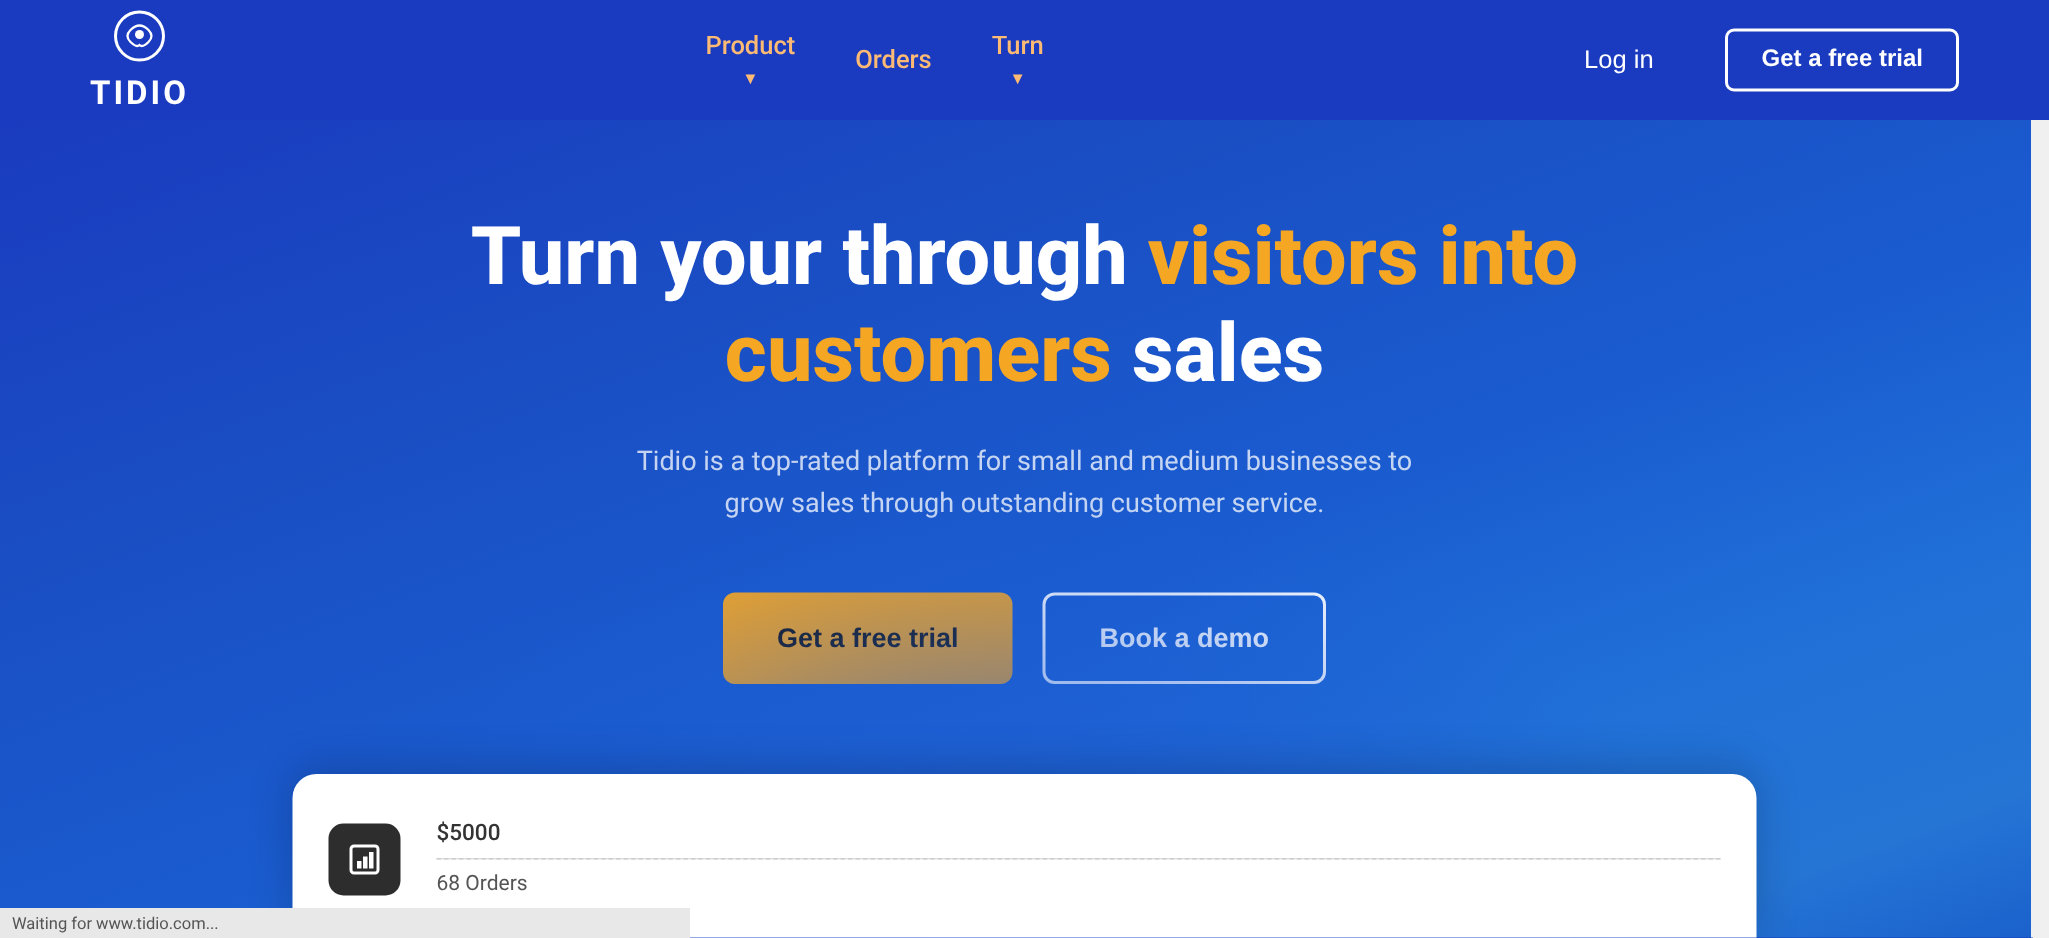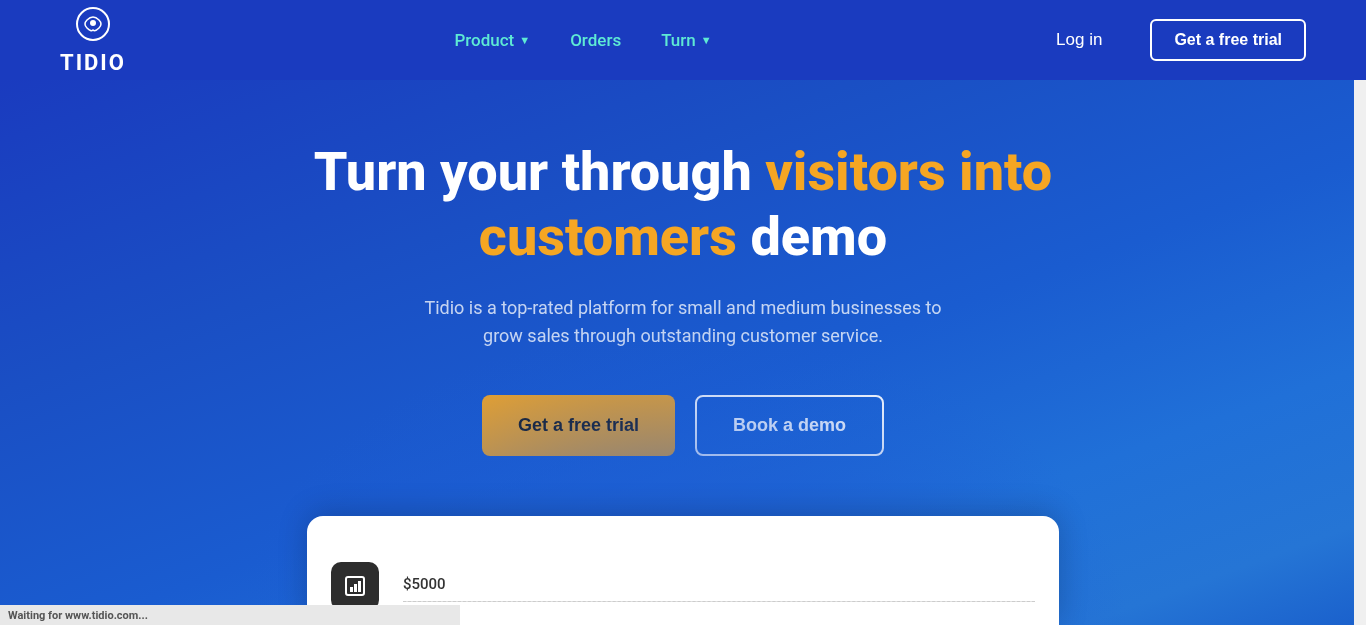--- a/index.html
+++ b/index.html
@@ -49,29 +49,30 @@
       text-transform: uppercase;
     }
 
     .nav-links {
       display: flex;
       align-items: center;
       gap: 8px;
     }
 
     .nav-item {
-      color: #5eead4;
+      color: #fdba74;
       font-size: 17px;
       font-weight: 500;
       padding: 8px 16px;
       cursor: pointer;
       display: flex;
       align-items: center;
       gap: 5px;
       text-decoration: none;
+      flex-direction: column;
     }
 
     .chevron-icon {
       font-size: 11px;
       display: inline-block;
     }
 
     .nav-actions {
       display: flex;
       align-items: center;
@@ -175,26 +176,26 @@
       border-radius: 8px;
       padding: 18px 36px;
       cursor: pointer;
       transition: background 0.2s;
     }
 
     
     .dashboard-preview {
       background: #ffffff;
       border-radius: 16px 16px 0 0;
-      width: 752px;
+      width: 976px;
       height: 110px;
       margin: 0 auto;
       position: relative;
       display: flex;
-      align-items: flex-end;
+      align-items: center;
       padding: 16px 24px;
       box-shadow: 0 -4px 30px rgba(0,0,0,0.2);
     }
 
     .dashboard-icon-box {
       width: 48px;
       height: 48px;
       background: #2d2d2d;
       border-radius: 10px;
       display: flex;
@@ -258,21 +259,20 @@
       position: fixed;
       bottom: 0;
       left: 0;
       width: 460px;
       height: 20px;
       background: #e8e8e8;
       display: flex;
       align-items: center;
       padding: 0 8px;
       z-index: 100;
-      font-weight: bold;
     }
 
     .status-text {
       font-size: 11px;
       color: #555;
     }
   </style>
 </head>
 <body>
 
@@ -301,41 +301,42 @@
   </div>
 
   <div class="nav-actions">
     <button class="login-btn">Log in</button>
     <button class="trial-btn-nav">Get a free trial</button>
   </div>
 </nav>
 
 <section class="hero">
   <h1 class="hero-title">
-    <span>Turn your through </span><span class="hero-title-highlight">visitors into customers</span><span> demo</span>
+    <span>Turn your through </span><span class="hero-title-highlight">visitors into customers</span><span> sales</span>
   </h1>
   <p class="hero-subtitle">Tidio is a top-rated platform for small and medium businesses to grow sales through outstanding customer service.</p>
 
   <div class="hero-buttons">
     <button class="btn-trial">Get a free trial</button>
     <button class="btn-demo">Book a demo</button>
   </div>
 
   <div class="dashboard-preview">
     <div class="dashboard-icon-box">
       <svg viewBox="0 0 24 24" fill="none" stroke="white" stroke-width="2">
         <rect x="3" y="3" width="18" height="18" rx="2"></rect>
         <rect x="7" y="13" width="3" height="5" fill="white" stroke="none"></rect>
         <rect x="11" y="10" width="3" height="8" fill="white" stroke="none"></rect>
         <rect x="15" y="7" width="3" height="11" fill="white" stroke="none"></rect>
       </svg>
     </div>
     <div class="dashboard-content">
       <div class="dashboard-amount">$5000</div>
       <div class="dashboard-line"></div>
+      <div class="dashboard-orders">68 Orders</div>
     </div>
   </div>
 </section>
 
 <div class="scrollbar">
   <div class="scrollbar-thumb"></div>
 </div>
 
 <div class="status-bar">
   <span class="status-text">Waiting for www.tidio.com...</span>

